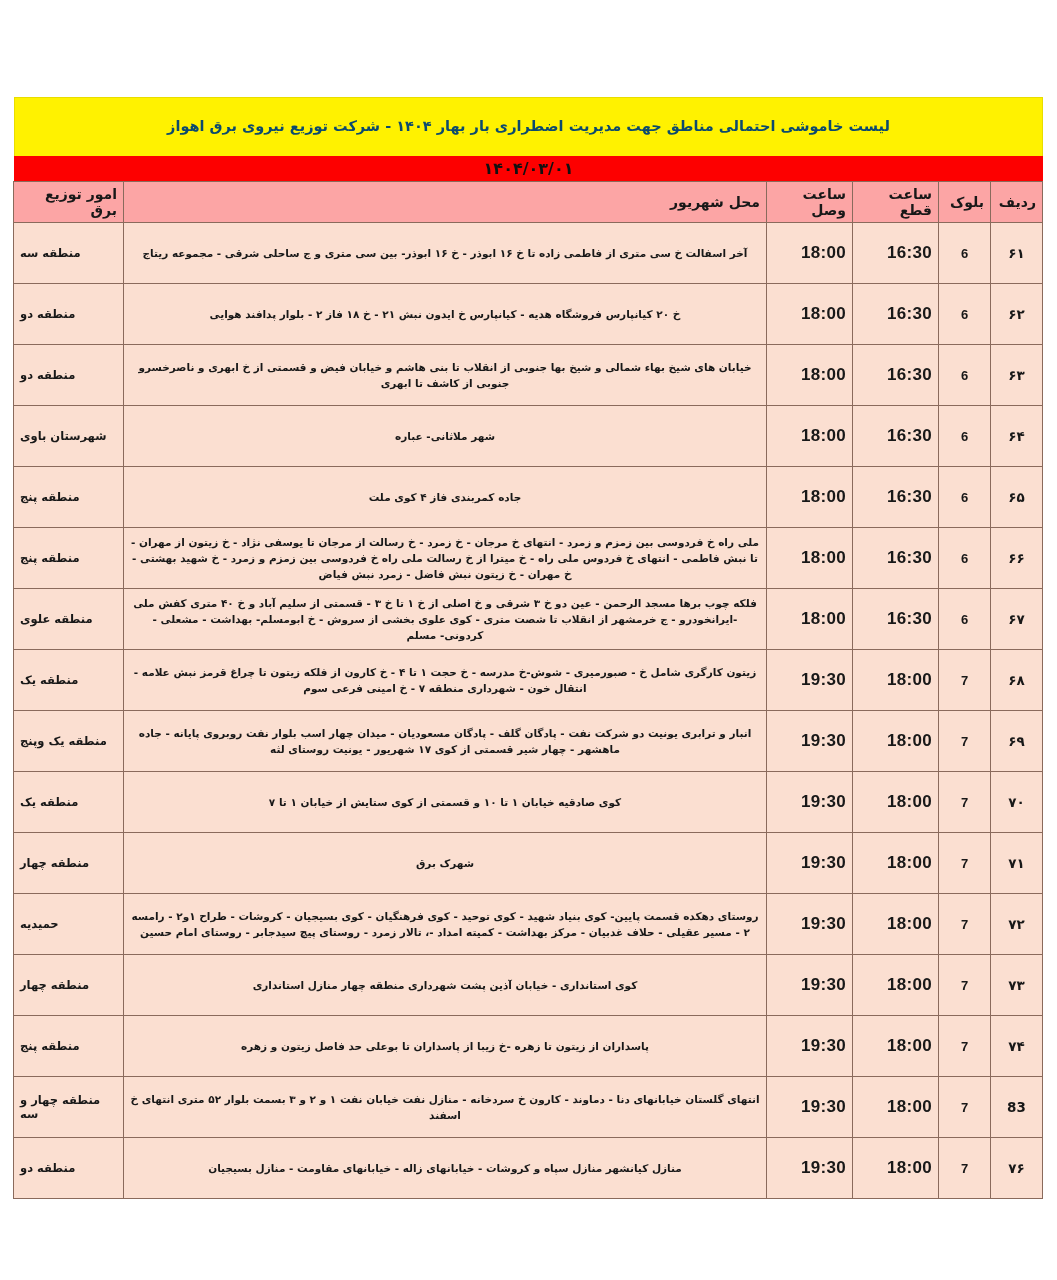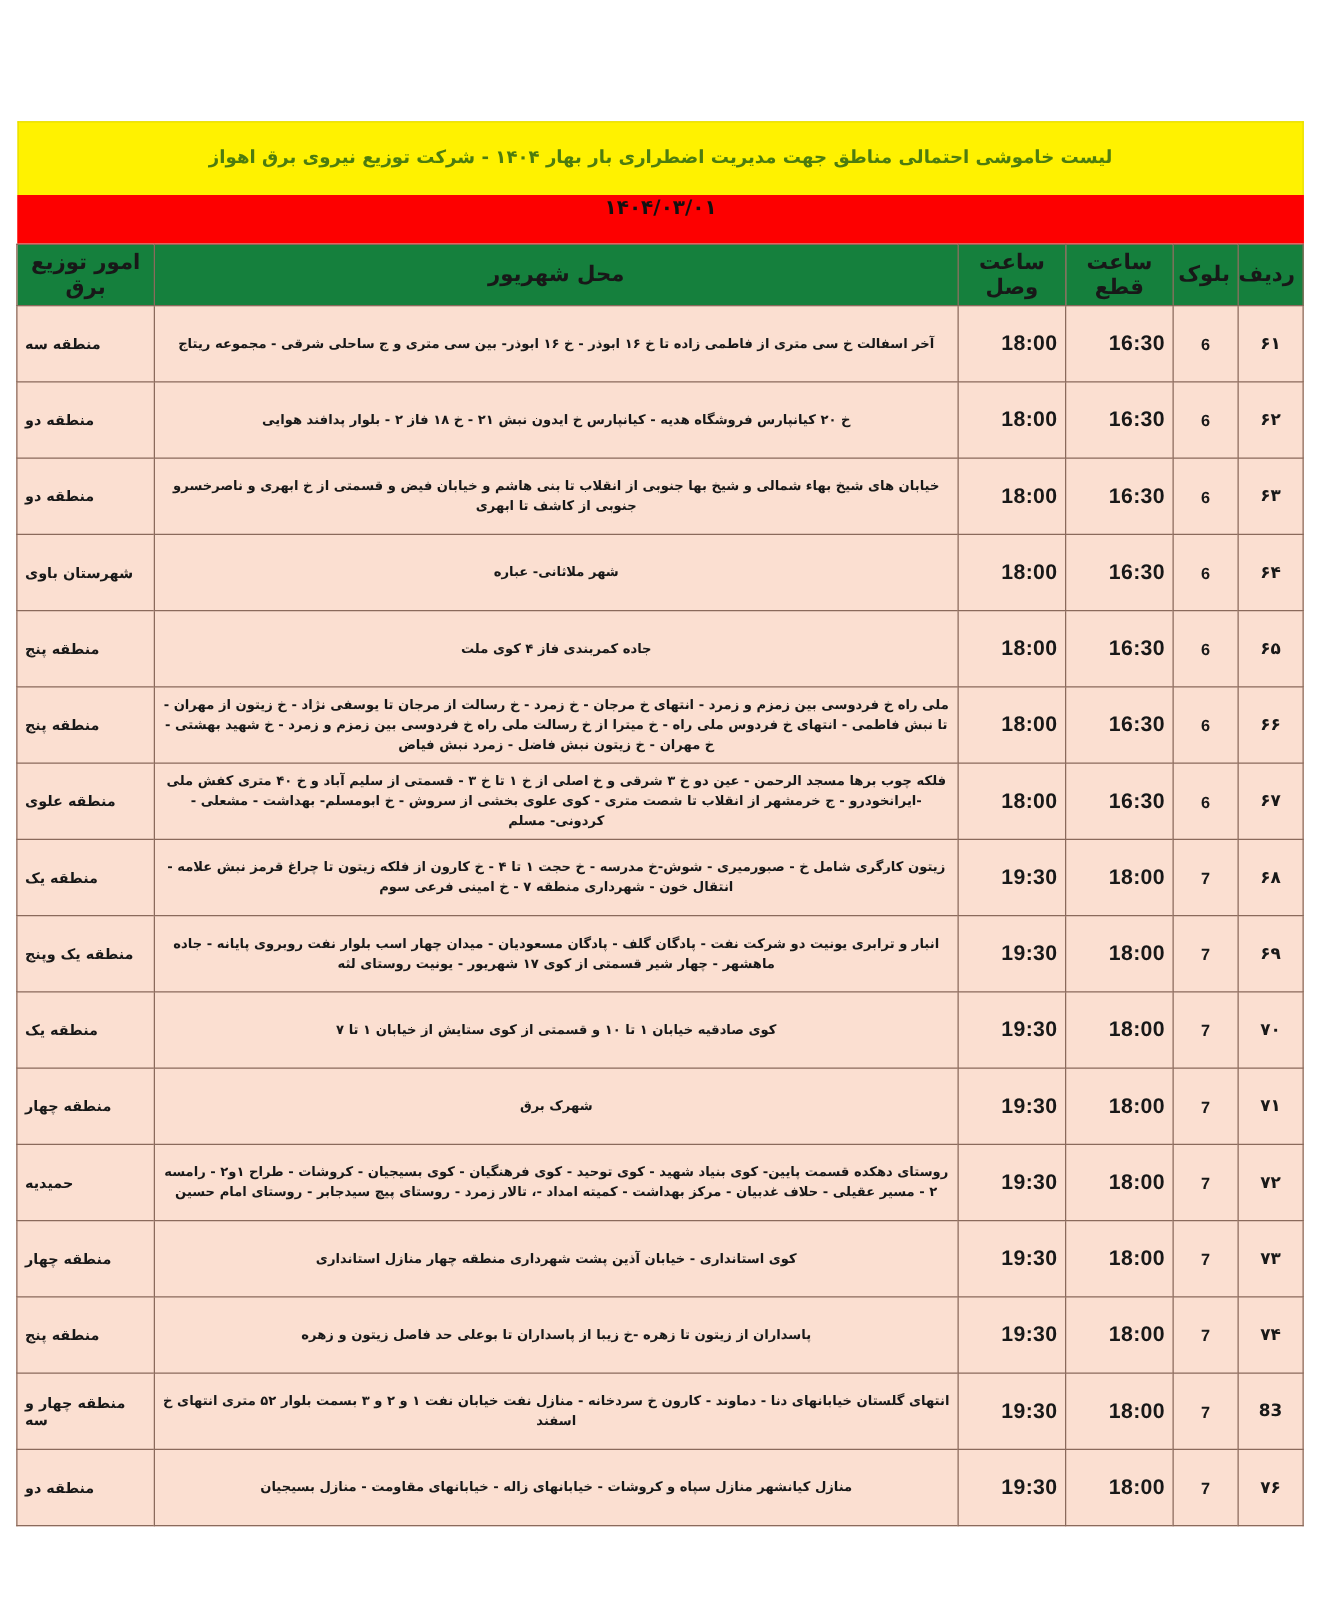--- a/index.html
+++ b/index.html
@@ -35,31 +35,32 @@
     height: 59px;
     display: flex;
     align-items: center;
     justify-content: center;
     border: 1px solid #e8dd00;
     border-bottom: none;
   }
   .title-text {
     font-size: 14.5px;
     font-weight: bold;
-    color: #4d7c0f;
+    color: #0c4a6e;
     letter-spacing: 0px;
     text-align: center;
     line-height: 1.2;
     padding: 0 8px;
   }
   
   .date-bar {
     background: #fd0000;
-    height: 39px;
+    height: 25px;
     display: flex;
+    align-items: center;
     justify-content: center;
     border-left: 1px solid #fd0000;
     border-right: 1px solid #fd0000;
   }
   .date-text {
     font-size: 16px;
     font-weight: bold;
     color: #111111;
     letter-spacing: 0.5px;
   }
@@ -71,25 +72,25 @@
     background: #fbded0;
   }
   table.schedule th,
   table.schedule td {
     border: 1px solid #8a6a5c;
     vertical-align: middle;
     padding: 4px 6px;
     color: #181818;
   }
   thead th {
-    background: #15803d;
+    background: #fca5a5;
     height: 29px;
-    font-size: 17px;
-    font-weight: bold;
-    text-align: center;
+    font-size: 14px;
+    font-weight: bold;
+    text-align: right;
     padding: 2px 4px;
     border-top: 1px solid #8a6a5c;
   }
   
   col.c-radif  { width: 52px; }
   col.c-block  { width: 52px; }
   col.c-off    { width: 86px; }
   col.c-on     { width: 86px; }
   col.c-feed   { width: 643px; }
   col.c-area   { width: 110px; }

